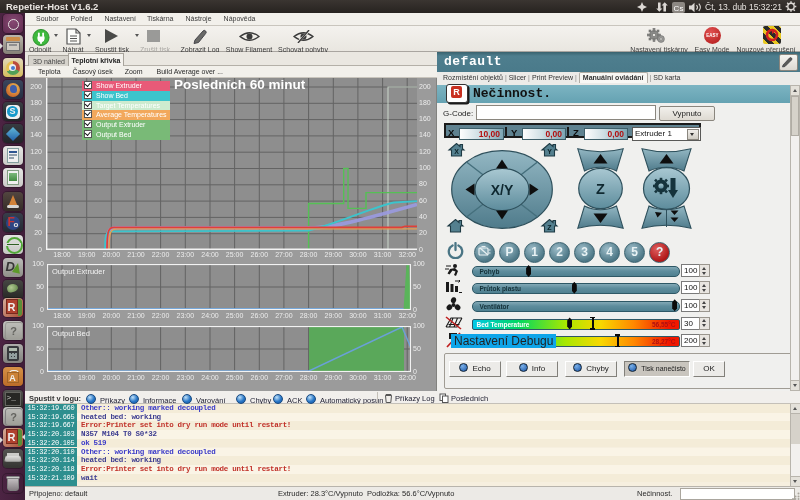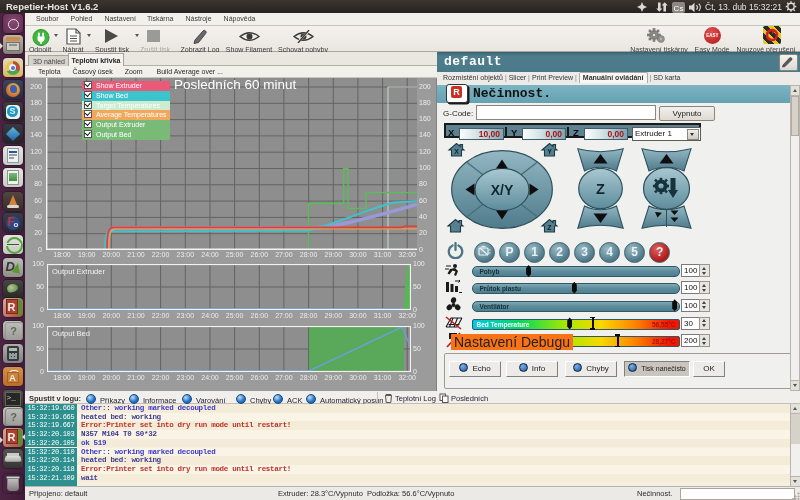--- a/index.html
+++ b/index.html
@@ -300,21 +300,21 @@
     <div class="a xlab" style="left:342.6px;top:199px;width:30px;text-align:center">31:00</div>
     <div class="a xlab" style="left:367.2px;top:199px;width:30px;text-align:center">32:00</div>
     <div class="a" style="left:57px;top:29px;width:88px">
       <div class="legrow" style="background:#e85a78"><span class="cb"></span>Show Extruder</div>
       <div class="legrow" style="background:#3cc4cc"><span class="cb"></span>Show Bed</div>
       <div class="legrow" style="background:#cdebcf"><span class="cb"></span>Target Temperatures</div>
       <div class="legrow" style="background:#f2a85c"><span class="cb"></span>Average Temperatures</div>
       <div class="legrow" style="background:#79ba77"><span class="cb"></span>Output Extruder</div>
       <div class="legrow" style="background:#79ba77"><span class="cb"></span>Output Bed</div>
     </div>
-    <div class="a" style="left:149px;top:25px;font-size:13.5px;font-weight:normal;color:#fff;white-space:nowrap">Posledních 60 minut</div>
+    <div class="a" style="left:149px;top:25px;font-size:13.5px;font-weight:bold;color:#fff;white-space:nowrap">Posledních 60 minut</div>
     <svg class="a" style="left:22px;top:212px" width="364" height="46" viewBox="0 0 364 46">
 <rect width="364" height="46" fill="#8e8e8e"></rect>
 <g stroke="#636363" stroke-width="1">
         <path d="M15.0 0 V46"></path>
         <path d="M39.7 0 V46"></path>
         <path d="M64.3 0 V46"></path>
         <path d="M89.0 0 V46"></path>
         <path d="M113.6 0 V46"></path>
         <path d="M138.3 0 V46"></path>
         <path d="M163.0 0 V46"></path>
@@ -614,21 +614,21 @@
       <g stroke="#1a1a1a" fill="none" stroke-width="1.1">
         <path d="M2 12 L7 3 H18 M2 12 H13 L18 3 M4.5 9.5 H15.5 M9 3 L5.5 12 M13.5 3 L10 12"></path>
       </g>
       <path d="M2 2 L17 14" stroke="#c02020" stroke-width="1.6"></path>
     </svg>
     <svg class="a" style="left:8px;top:280px" width="18" height="17">
       <path d="M4 1 h8 v6 l-2.5 0 -1.5 6 -1.5 -6 -2.5 0 Z" fill="#1a1a1a"></path>
       <path d="M2 15 L15 1" stroke="#c02020" stroke-width="1.7"></path>
     </svg>
     <div class="a" style="left:7px;top:301px;width:352px;height:34px;border:1px solid #a09c94;border-radius:2px"></div>
-    <div class="a" style="left:14px;top:282px;font-size:14px;color:#222;background:#f97316;padding:0 3px">Nastavení Debugu</div>
+    <div class="a" style="left:14px;top:282px;font-size:12px;color:#222;background:#0ea5e9;padding:0 3px">Nastavení Debugu</div>
     <div class="a dbtn" style="left:12px;top:309px;width:50px;height:14px;line-height:14px;text-align:center;"><span class="dot"></span>Echo</div>
     <div class="a dbtn" style="left:69px;top:309px;width:50px;height:14px;line-height:14px;text-align:center;"><span class="dot"></span>Info</div>
     <div class="a dbtn" style="left:128px;top:309px;width:50px;height:14px;line-height:14px;text-align:center;"><span class="dot"></span>Chyby</div>
     <div class="a dbtn" style="left:187px;top:309px;width:64px;height:14px;line-height:14px;text-align:center;font-size:7px;white-space:nowrap;background:#c9c5be;border-top-color:#82807a;border-left-color:#82807a;border-right-color:#fff;border-bottom-color:#fff;"><span class="dot"></span>Tisk nanečisto</div>
     <div class="a dbtn" style="left:256px;top:309px;width:30px;height:14px;line-height:14px;text-align:center;">OK</div>
     <div class="a" style="left:353px;top:33px;width:10px;height:306px;background:#f2f0ee;border:1px solid #b8b4ac;box-sizing:border-box">
 <div style="position:absolute;left:0;top:0;width:8px;height:9px;background:#e4e1da;border-bottom:1px solid #b8b4ac">
         <span style="position:absolute;left:1.5px;top:3px;border-left:2.5px solid transparent;border-right:2.5px solid transparent;border-bottom:3px solid #555"></span>
       </div>
 <div style="position:absolute;left:0;bottom:0;width:8px;height:9px;background:#e4e1da;border-top:1px solid #b8b4ac">
@@ -644,21 +644,21 @@
     <div class="a lgit" style="left:61px;top:2.5px"><span class="dot" style="width:8px;height:8px;background:radial-gradient(circle at 35% 30%,#bfe0f8,#2a78c8 55%,#1255a0);border-color:#1a4a80"></span>Příkazy</div>
     <div class="a lgit" style="left:104px;top:2.5px"><span class="dot" style="width:8px;height:8px;background:radial-gradient(circle at 35% 30%,#bfe0f8,#2a78c8 55%,#1255a0);border-color:#1a4a80"></span>Informace</div>
     <div class="a lgit" style="left:157px;top:2.5px"><span class="dot" style="width:8px;height:8px;background:radial-gradient(circle at 35% 30%,#bfe0f8,#2a78c8 55%,#1255a0);border-color:#1a4a80"></span>Varování</div>
     <div class="a lgit" style="left:211px;top:2.5px"><span class="dot" style="width:8px;height:8px;background:radial-gradient(circle at 35% 30%,#bfe0f8,#2a78c8 55%,#1255a0);border-color:#1a4a80"></span>Chyby</div>
     <div class="a lgit" style="left:248px;top:2.5px"><span class="dot" style="width:8px;height:8px;background:radial-gradient(circle at 35% 30%,#bfe0f8,#2a78c8 55%,#1255a0);border-color:#1a4a80"></span>ACK</div>
     <div class="a lgit" style="left:281px;top:2.5px"><span class="dot" style="width:8px;height:8px;background:radial-gradient(circle at 35% 30%,#bfe0f8,#2a78c8 55%,#1255a0);border-color:#1a4a80"></span>Automatický posun</div>
     <div class="a" style="left:352px;top:1px;width:1px;height:11px;background:#c4c0b8"></div>
     <svg class="a" style="left:359px;top:2px" width="9" height="10">
       <path d="M1.5 2.5 h6 l-0.7 7 h-4.6 Z M2 2.5 v-1 h5 v1" fill="none" stroke="#555" stroke-width="1"></path>
     </svg>
-    <div class="a lgit" style="left:370px;top:2.5px">Teplotní Log</div>
+    <div class="a lgit" style="left:370px;top:2.5px">Příkazy Log</div>
     <svg class="a" style="left:414px;top:2px" width="10" height="10">
       <rect x="1" y="1" width="5.5" height="6.5" fill="#fff" stroke="#555"></rect>
       <rect x="3.5" y="3" width="5.5" height="6.5" fill="#fff" stroke="#555"></rect>
     </svg>
     <div class="a lgit" style="left:426px;top:2.5px">Posledních</div>
     <div class="a" style="left:0;top:13px;width:765px;height:82px;background:#f6efdf"></div>
     <div class="a" style="left:0;top:13px;width:765px;height:8.7px;background:#f4ecd8"></div>
     <div class="a mono" style="left:0;top:13px;width:52px;height:8.7px;background:#2e8f8f;color:#fff;font-size:7px;line-height:8.7px;text-align:center;letter-spacing:-0.3px">15:32:19.660</div>
     <div class="a mono" style="left:56px;top:13px;font-size:7.5px;font-weight:bold;letter-spacing:-0.5px;line-height:8.7px;color:#3a3ac8;white-space:nowrap;letter-spacing:-0.3px">Other:: working marked decoupled</div>
     <div class="a" style="left:0;top:21.7px;width:765px;height:8.7px;background:#faf4e6"></div>

